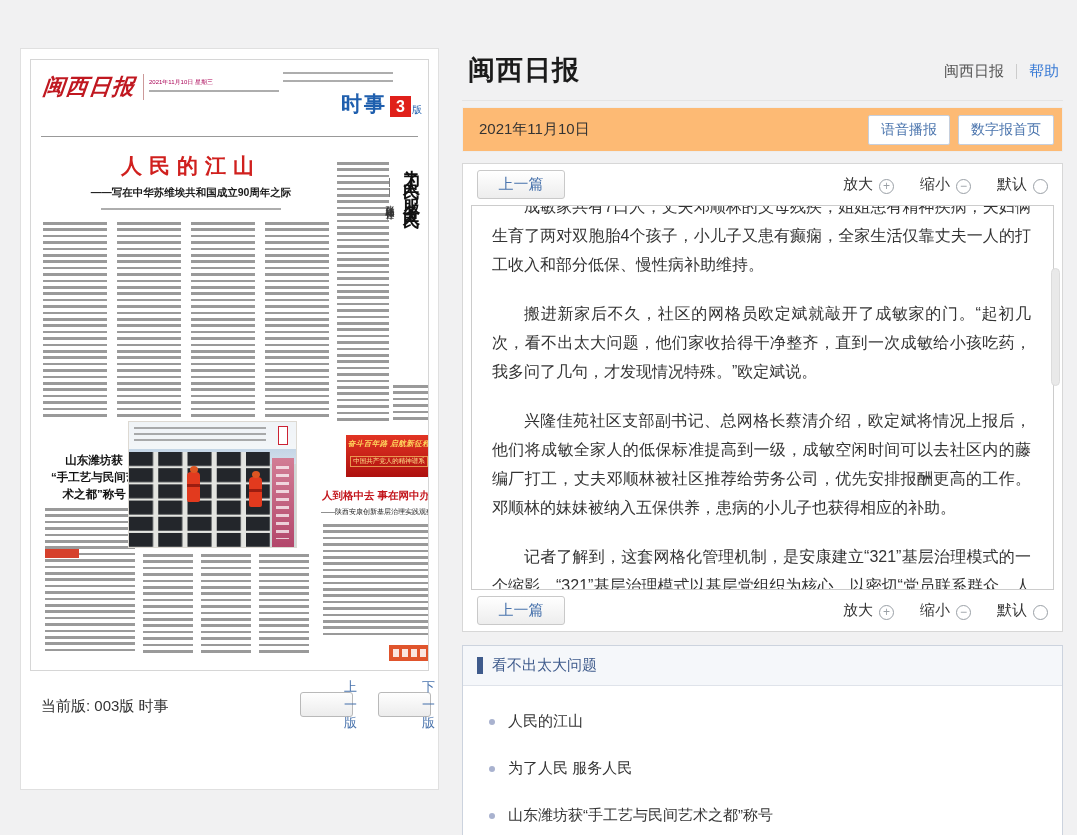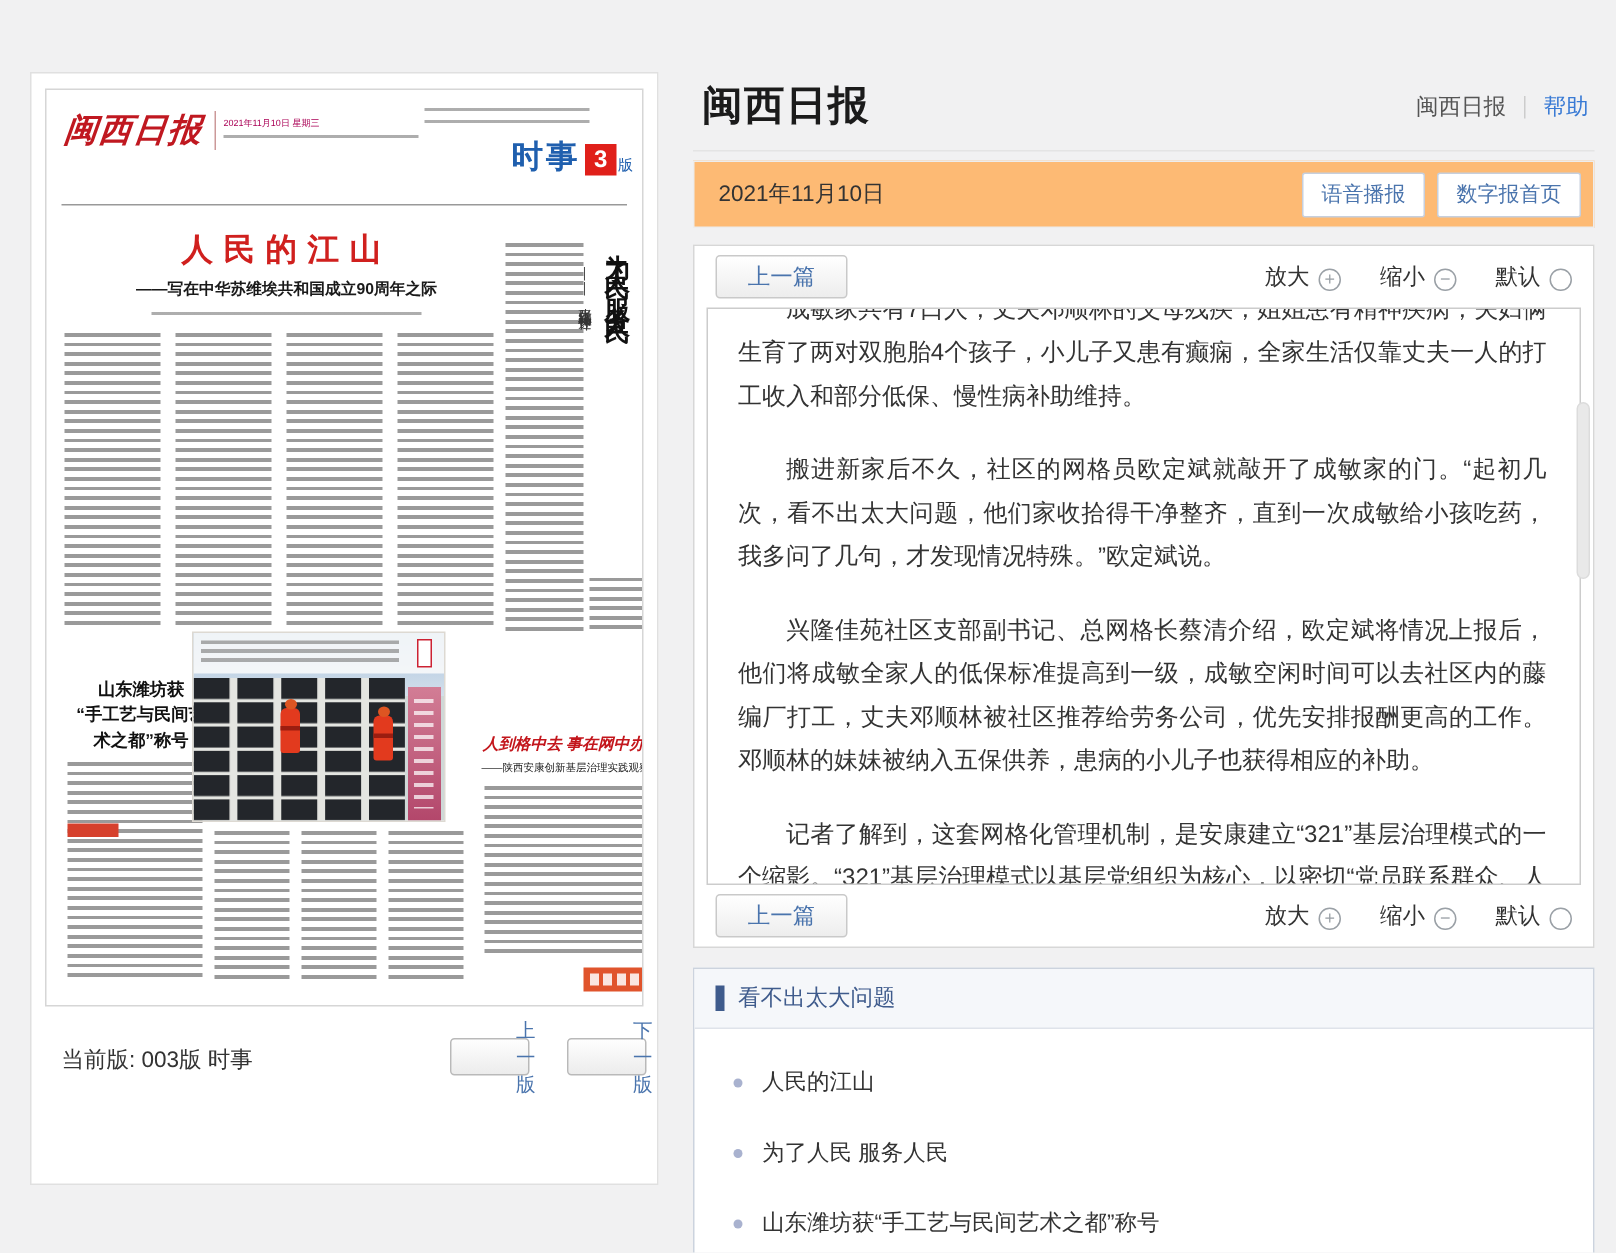--- a/index.html
+++ b/index.html
@@ -53,21 +53,21 @@
   .ph-cap { position:absolute; left:0; right:0; top:0; height:27px; background:rgba(252,252,252,.85); }
   .ph-cap .tx-lt { position:absolute; left:5px; right:30px; top:5px; height:17px; }
   .ph-flag { position:absolute; right:8px; top:4px; width:10px; height:19px; background:#fff; border:1px solid #c23; }
 
   .np-a2-title { left:16px; top:392px; width:94px; color:#111; font-weight:bold; font-size:11.5px; line-height:17px; text-align:center; }
   .np-red-mark { left:14px; top:489px; width:34px; height:9px; background:#d6402c; }
 
   .np-banner2 { left:315px; top:375px; width:86px; height:42px; background:linear-gradient(#e23423,#ad100e); text-align:center; padding-top:4px; }
   .np-banner2-l1 { color:#ffd75e; font-size:7.5px; font-weight:bold; font-style:italic; letter-spacing:.5px; white-space:nowrap; }
   .np-banner2-l2 { color:#ffe08a; font-size:6.5px; margin-top:3px; display:inline-block; border:1px solid rgba(255,215,110,.65); padding:0 2px; white-space:nowrap; }
-  .np-a3-head { left:290px; top:429px; width:110px; text-align:center; color:#c3161c; font-weight:bold; font-size:10.5px; white-space:nowrap;font-style:italic; }
+  .np-a3-head { left:290px; top:429px; width:110px; text-align:center; color:#c3161c; font-weight:bold; font-size:10.5px; white-space:nowrap; }
   .np-a3-sub { left:290px; top:447px; width:110px; text-align:center; color:#222; font-size:7px; white-space:nowrap; }
 
   .np-vhead { right:5px; top:96px; height:215px; writing-mode:vertical-rl; color:#111; font-weight:bold;
               font-size:17px; letter-spacing:5px; font-family:"Liberation Serif", serif; }
   .np-vsub { right:32px; top:118px; height:140px; writing-mode:vertical-rl; color:#333; font-size:9px; letter-spacing:1px; }
 
   .np-badge-br { left:358px; top:585px; width:42px; height:16px; background:#e0542c; }
   .np-badge-br i { display:block; margin:4px 4px 0; height:8px;
                    background:repeating-linear-gradient(to right, rgba(255,255,255,.85) 0 6px, transparent 6px 9px); }
 
@@ -167,20 +167,24 @@
       <div class="ph-cap">
           <span class="tx-lt"></span>
         </div>
       <div class="ph-flag"></div>
     </div>
 
     <div class="abs tx" style="left:112px; top:494px; width:50px; height:101px;"></div>
     <div class="abs tx" style="left:170px; top:494px; width:50px; height:101px;"></div>
     <div class="abs tx" style="left:228px; top:494px; width:50px; height:101px;"></div>
 
+    <div class="abs np-banner2">
+      <div class="np-banner2-l1">奋斗百年路 启航新征程</div>
+      <div class="np-banner2-l2">中国共产党人的精神谱系</div>
+    </div>
     <div class="abs np-a3-head">人到格中去 事在网中办</div>
     <div class="abs np-a3-sub">——陕西安康创新基层治理实践观察</div>
     <div class="abs tx" style="left:292px; top:464px; width:106px; height:114px;"></div>
 
     <div class="abs np-vhead">为了人民 服务人民</div>
     <div class="abs np-vsub">——张思德精神述评</div>
     <div class="abs tx" style="left:362px; top:325px; width:36px; height:38px;"></div>
 
     <div class="abs np-badge-br">
         <i></i>

